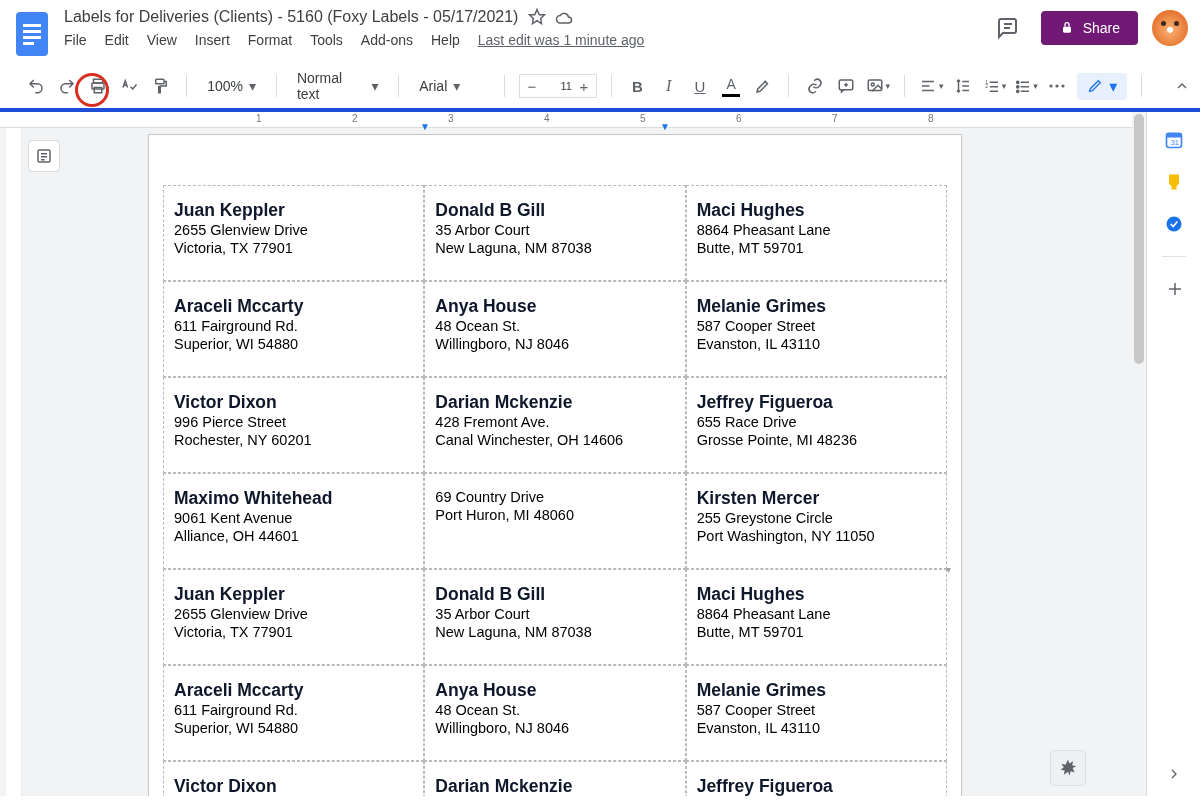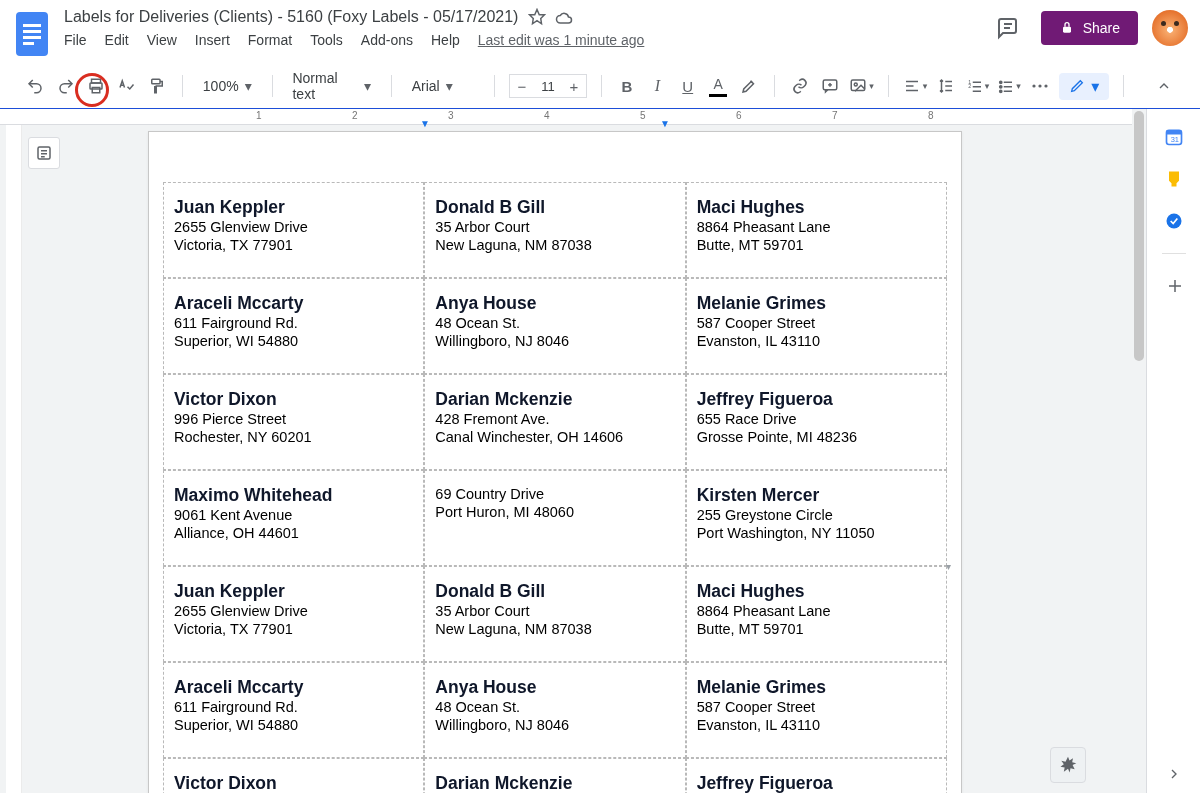--- a/index.html
+++ b/index.html
@@ -17,28 +17,28 @@
   .menubar-item { font-size:14px; color:#3c4043; cursor:pointer; }
   .lastedit { font-size:14px; color:#5f6368; text-decoration:underline; cursor:pointer; }
   .right-actions { display:flex; align-items:center; gap:14px; }
   .comment-btn { width:40px; height:40px; border-radius:50%; display:flex; align-items:center; justify-content:center; cursor:pointer; }
   .share-btn { background:#701a75; color:#fff; font-weight:500; font-size:14px; padding:9px 18px; border-radius:4px; display:flex; align-items:center; gap:8px; cursor:pointer; }
   .avatar { width:36px; height:36px; border-radius:50%; background: radial-gradient(circle at 50% 55%, #fff 0%, #fff 10%, #f7a96b 12%, #e6742f 70%, #d55f23 100%); position:relative; cursor:pointer; }
   .avatar::before { content:""; position:absolute; top:11px; left:9px; width:5px; height:5px; background:#3a2a1f; border-radius:50%; }
   .avatar::after  { content:""; position:absolute; top:11px; right:9px; width:5px; height:5px; background:#3a2a1f; border-radius:50%; }
 
   
-  .toolbar { display:flex; align-items:center; gap:8px; padding: 10px 28px 6px 24px; border-bottom:1px solid #1d4ed8; position:relative; }
+  .toolbar { display:flex; align-items:center; gap:8px; padding: 10px 10px 6px 24px; border-bottom:4px solid #1d4ed8; position:relative; }
   .tb-btn { width:28px; height:28px; display:flex; align-items:center; justify-content:center; color:#5f6368; cursor:pointer; border-radius:3px; position:relative; }
   .tb-sep { width:1px; height:22px; background:#dadce0; margin:0 6px; }
   .tb-select { display:flex; align-items:center; gap:6px; color:#3c4043; font-size:14px; padding:0 6px; cursor:pointer; }
   .tb-select .caret { color:#5f6368; }
   .fontbox { border:1px solid #dadce0; display:flex; align-items:center; height:24px; }
   .fontbox .pm { width:24px; text-align:center; cursor:pointer; color:#5f6368; font-size:15px; }
-  .fontbox .val { width:28px; text-align:center; font-size:13px; color:#3c4043; }
+  .fontbox .val { width:28px; text-align:right; font-size:11px; color:#3c4043; }
   .text-color { display:flex; flex-direction:column; align-items:center; gap:2px; }
   .text-color .bar { width:18px; height:3px; background:#000; }
   .edit-pill { display:flex; align-items:center; gap:6px; background:#e8f0fe; border-radius:4px; padding:4px 10px; cursor:pointer; margin-left:auto; color:#1a73e8; }
   .chev-up { color:#5f6368; margin-left:18px; cursor:pointer; }
 
   
   .highlight-circle { position:absolute; width:34px; height:34px; border:3px solid #d92d20; border-radius:50%; top:73px; left:75px; pointer-events:none; z-index:5; }
 
   
   .main { display:flex; height: calc(800px - 116px); }

